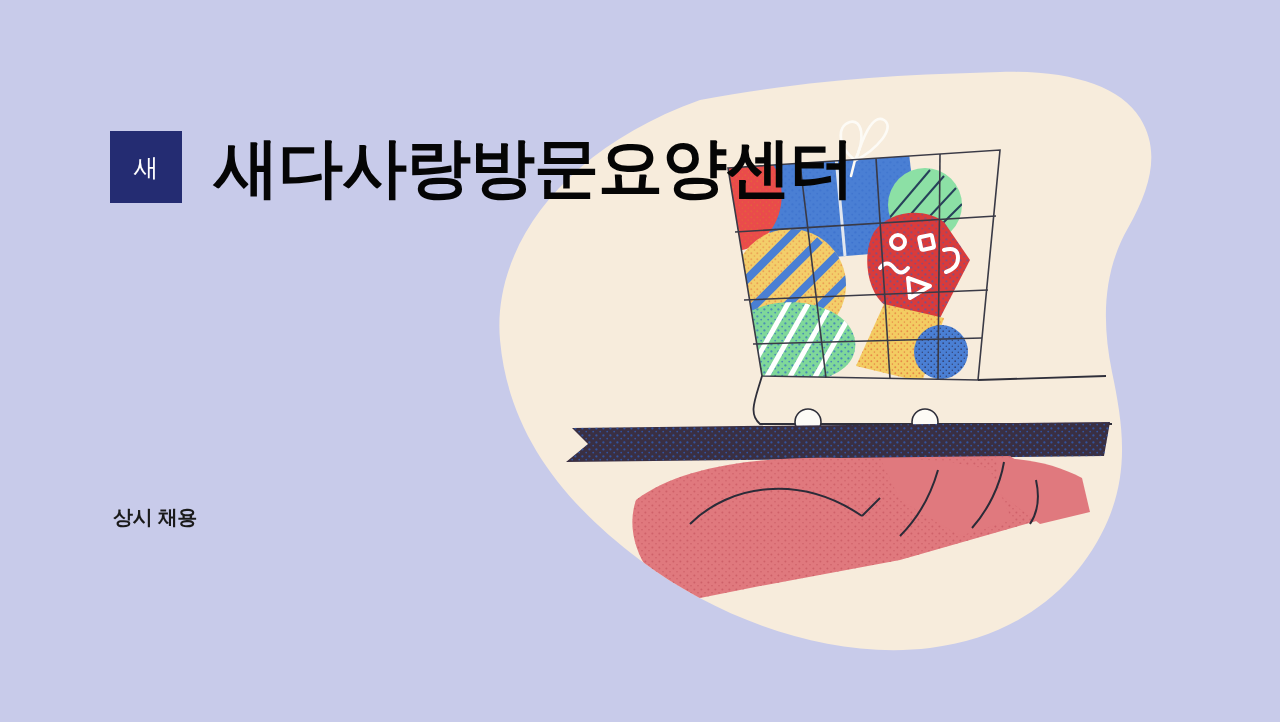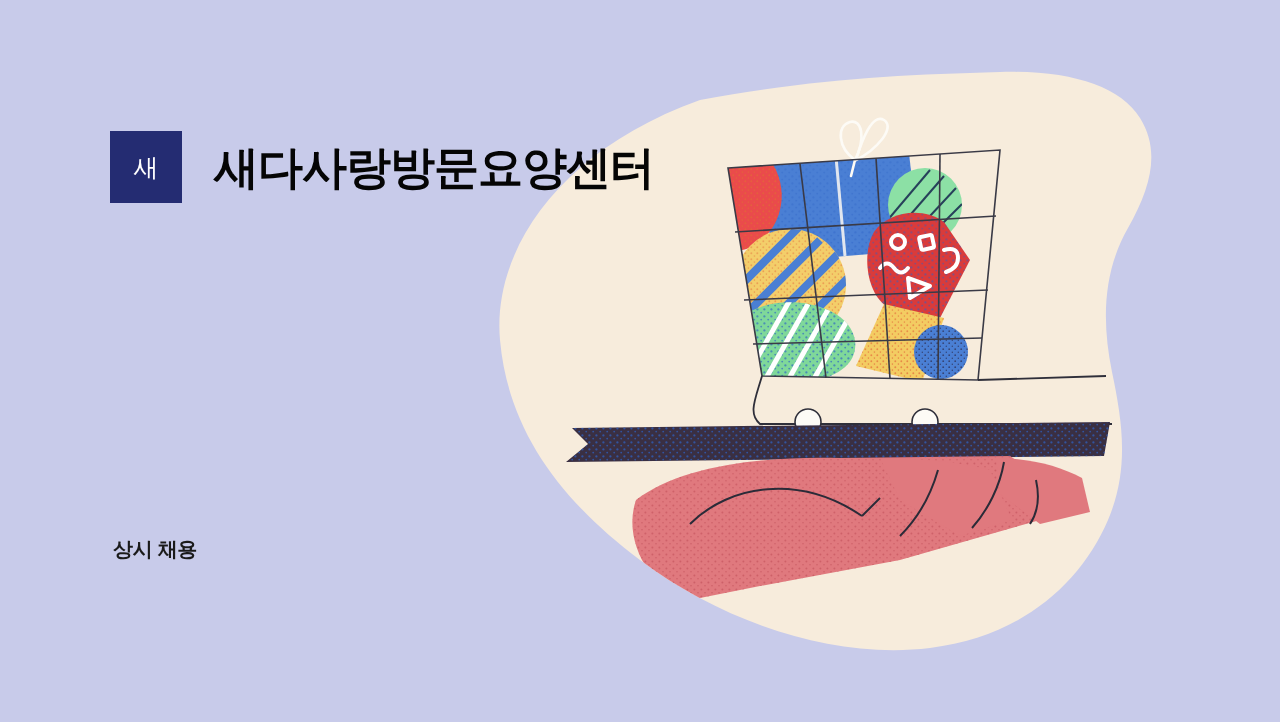--- a/index.html
+++ b/index.html
@@ -18,32 +18,31 @@
   
   #brand-row{position:absolute;left:110px;top:130px;display:flex;align-items:center;height:74px;}
   #brand-badge{
     width:72px;height:72px;background:#242c72;
     display:flex;align-items:center;justify-content:center;
     color:#ffffff;font-size:25px;font-weight:400;line-height:1;
     letter-spacing:0px;flex:none;
   }
   #brand-title{
     margin-left:32px;white-space:nowrap;
-    font-size:45px;font-weight:700;color:#050505;
+    font-size:65px;font-weight:700;color:#050505;
     line-height:1;letter-spacing:-1px;
   }
 
   
   #job-block{position:absolute;left:113px;top:505px;}
   #job-title{
     font-size:30px;font-weight:700;color:#111111;
     line-height:1.25;white-space:nowrap;letter-spacing:-0.5px;
   }
   #job-status{
-    margin-top:32px;
     font-size:20px;font-weight:700;color:#1a1a1a;
     line-height:1.25;white-space:nowrap;letter-spacing:-0.3px;
   }
 </style>
 </head>
 <body>
 
 <div id="card">
 
   <div id="illustration">

